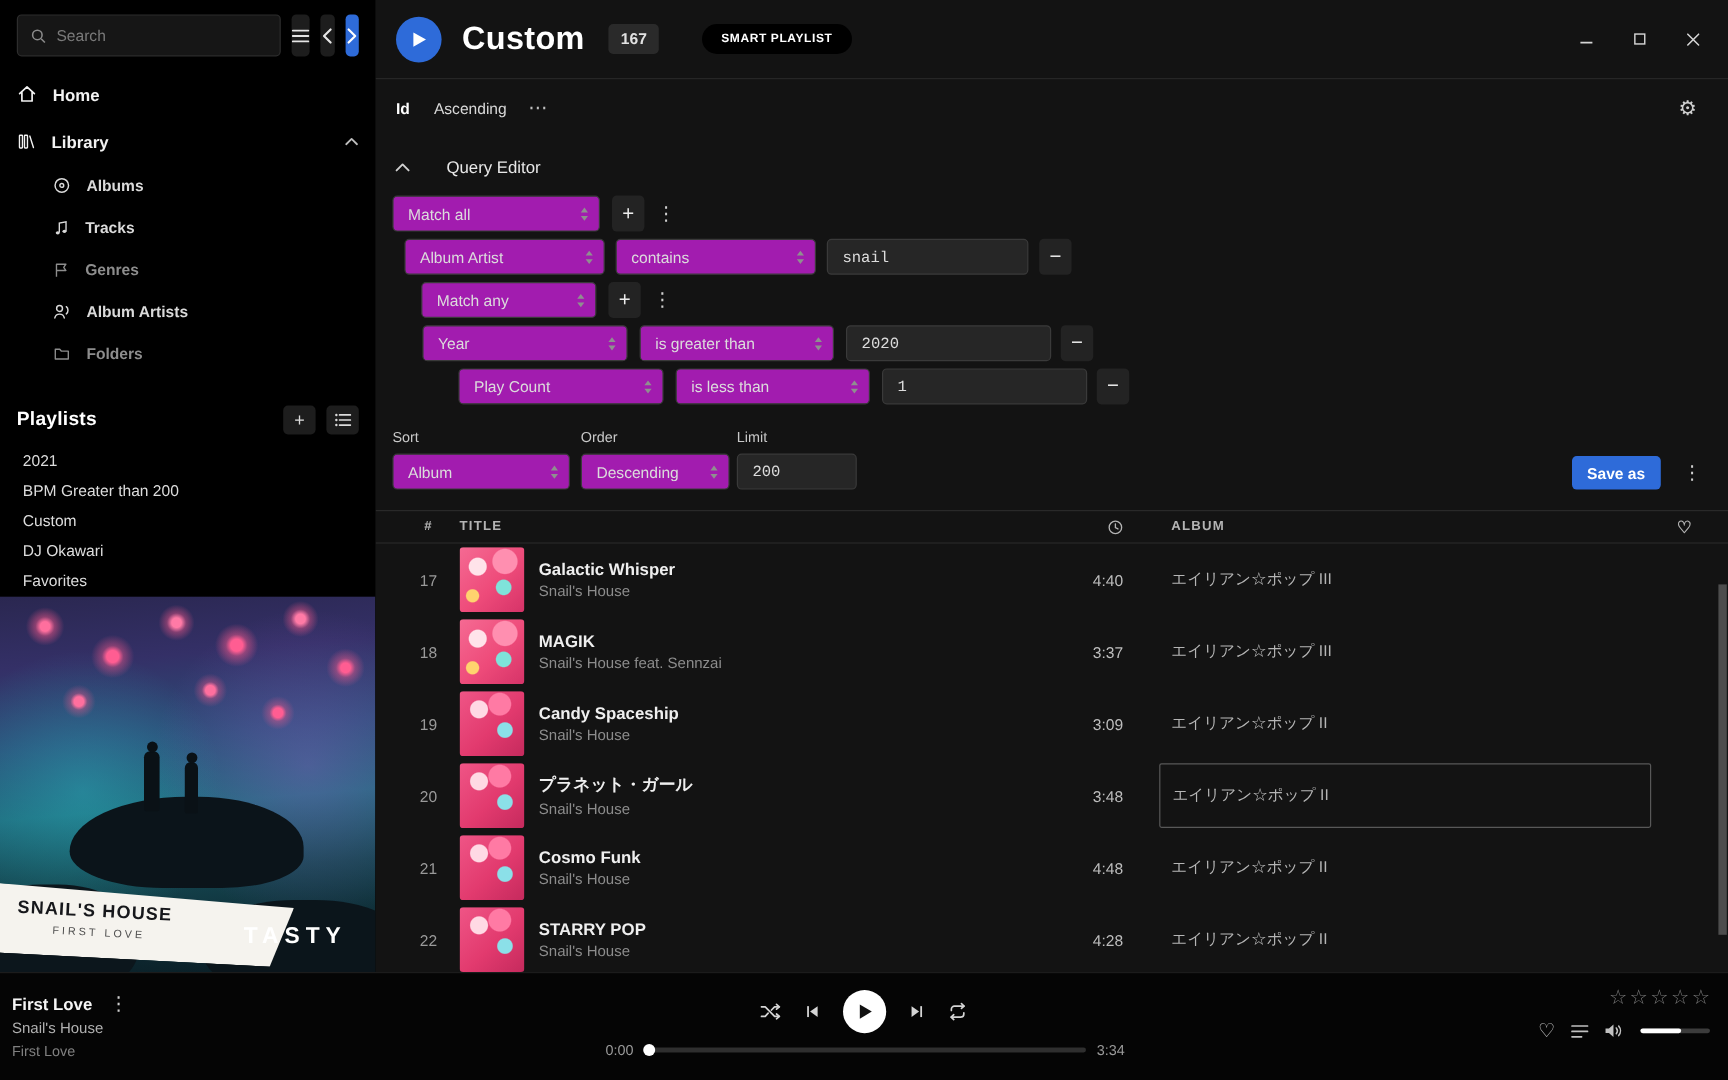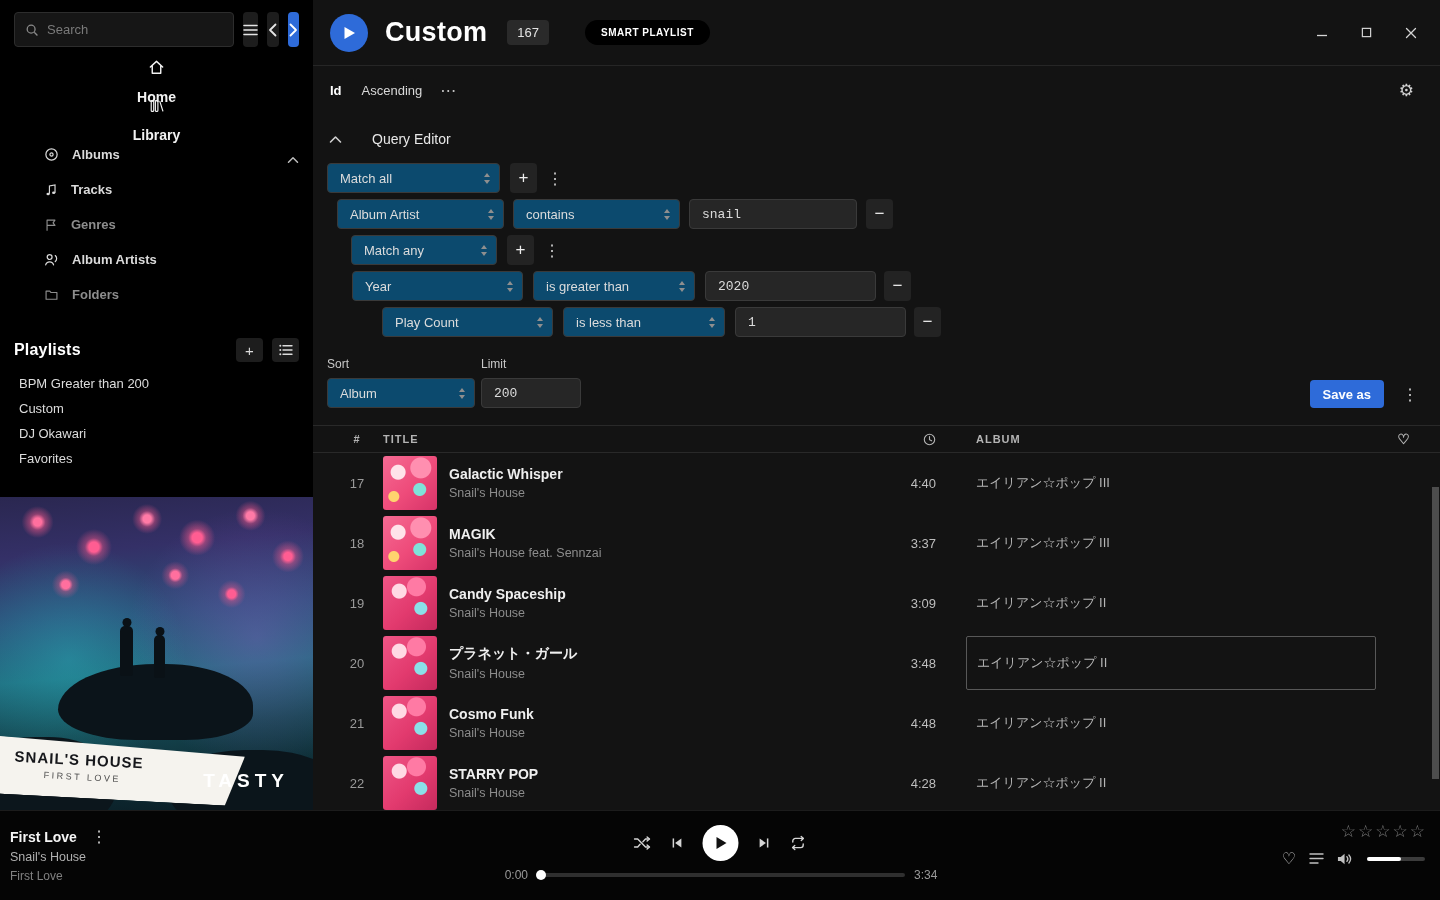--- a/index.html
+++ b/index.html
@@ -14,21 +14,21 @@
 
   
   .sidebar { position:absolute; left:0; top:0; width:313px; height:810px; background:#000; overflow:hidden; }
   .sidebar-top { display:flex; align-items:center; gap:9px; padding:12px 14px; }
   .search-box { flex:1; display:flex; align-items:center; gap:8px; height:35px; background:#161616; border:1px solid #2d2d2d; border-radius:4px; padding:0 10px; color:#8a8a8a; }
   .search-box input { flex:1; min-width:0; background:transparent; border:none; outline:none; color:#cfcfcf; font-size:13px; }
   .search-box input::placeholder { color:#7a7a7a; }
   .sq-btn { width:32px; height:35px; border-radius:4px; background:#1d1d1d; display:flex; align-items:center; justify-content:center; color:#e6e6e6; }
   .sq-btn.accent { background:#2e6bd9; color:#fff; }
 
-  .nav-item { height:39px; display:flex; align-items:center; gap:13px; padding:0 14px; font-size:14px; font-weight:700; color:#f2f2f2; cursor:pointer;flex-direction:column; }
+  .nav-item { height:39px; display:flex; align-items:center; gap:13px; padding:0 14px; font-size:14px; font-weight:700; color:#f2f2f2; cursor:pointer; }
   .nav-item .chev-end { margin-left:auto; color:#bdbdbd; }
   .sub-item { height:35px; display:flex; align-items:center; gap:13px; padding:0 14px 0 44px; font-size:13px; font-weight:700; color:#dadada; cursor:pointer; }
   .sub-item.dim { color:#8d8d8d; }
 
   .playlists-header { display:flex; align-items:center; margin:24px 14px 0 14px; height:28px; }
   .playlists-header h2 { font-size:16px; font-weight:700; color:#fff; letter-spacing:.2px; }
   .playlists-header .pl-btns { margin-left:auto; display:flex; gap:9px; }
   .pl-btn { width:27px; height:24px; background:#1d1d1d; border-radius:4px; display:flex; align-items:center; justify-content:center; color:#dcdcdc; font-size:15px; }
   .playlist-list { list-style:none; margin-top:7px; }
   .playlist-list li { height:25px; line-height:25px; padding:0 14px 0 19px; font-size:13px; color:#dcdcdc; cursor:pointer; white-space:nowrap; }
@@ -60,35 +60,35 @@
   .banner { position:absolute; left:-8px; bottom:10px; width:252px; height:58px; background:#f5f3ee; transform:rotate(3deg); clip-path:polygon(0 0,100% 14%,93% 100%,0 100%); padding:11px 0 0 22px; }
   .banner-artist { font-size:15px; font-weight:800; color:#16171b; letter-spacing:1px; }
   .banner-album { font-size:9px; color:#4f4f4f; letter-spacing:2.5px; margin:4px 0 0 30px; }
   .brand { position:absolute; right:24px; bottom:18px; color:#fff; font-size:19px; font-weight:700; letter-spacing:5px; }
 
   
   .main { position:absolute; left:313px; top:0; width:1127px; height:810px; background:#131313; overflow:hidden; }
   .page-header { display:flex; align-items:center; height:66px; padding-left:17px; border-bottom:1px solid #262626; }
   .big-play { width:38px; height:38px; border-radius:50%; background:#2e6bd9; display:flex; align-items:center; justify-content:center; flex:none; }
   .page-title { margin-left:17px; font-size:27px; font-weight:800; color:#fff; letter-spacing:.3px; }
-  .count-badge { margin-left:20px; background:#2a2a2a; color:#e2e2e2; font-size:13px; font-weight:400; padding:5px 10px; border-radius:4px; }
+  .count-badge { margin-left:20px; background:#2a2a2a; color:#e2e2e2; font-size:13px; font-weight:700; padding:5px 10px; border-radius:4px; }
   .type-badge { margin-left:36px; background:#000; color:#fff; font-size:10px; font-weight:800; letter-spacing:.5px; padding:7px 16px; border-radius:13px; }
   .win-controls { margin-left:auto; display:flex; align-items:center; gap:33px; padding-right:23px; color:#d5d5d5; }
   .win-controls button { display:flex; align-items:center; }
 
   .list-toolbar { display:flex; align-items:center; height:44px; padding:4px 26px 0 17px; }
   .lt-field { font-size:13px; font-weight:700; color:#fff; cursor:pointer; }
   .lt-dir { margin-left:20px; font-size:13px; color:#d8d8d8; cursor:pointer; }
   .lt-more { margin-left:18px; font-size:16px; color:#c0c0c0; letter-spacing:1px; }
   .lt-gear { margin-left:auto; font-size:17px; color:#d0d0d0; }
 
   .qe-header { display:flex; align-items:center; margin:18px 0 0 16px; height:22px; }
   .qe-title { margin-left:30px; font-size:14px; font-weight:500; color:#e8e8e8; }
   .qrow { display:flex; align-items:center; margin-top:6px; }
-  .sel { display:flex; align-items:center; height:30px; background:#0c4a6e; border:1px solid #3a3a3a; border-radius:4px; padding:0 9px 0 12px; font-size:13px; color:#dcdcdc; cursor:pointer; }
+  .sel { display:flex; align-items:center; height:30px; background:#a21caf; border:1px solid #3a3a3a; border-radius:4px; padding:0 9px 0 12px; font-size:13px; color:#dcdcdc; cursor:pointer; }
   .sel .lbl { flex:1; white-space:nowrap; overflow:hidden; }
   .carets { display:flex; flex-direction:column; gap:3px; margin-left:8px; }
   .car-up { width:0; height:0; border-left:3.5px solid transparent; border-right:3.5px solid transparent; border-bottom:4px solid #8f8f8f; }
   .car-dn { width:0; height:0; border-left:3.5px solid transparent; border-right:3.5px solid transparent; border-top:4px solid #8f8f8f; }
   .qinput { height:30px; background:#262626; border:1px solid #3a3a3a; border-radius:4px; padding:0 12px; font-size:13px; color:#dcdcdc; outline:none;font-family:Liberation Mono, monospace; }
   .icon-btn { width:27px; height:30px; background:#232323; border-radius:4px; display:flex; align-items:center; justify-content:center; color:#ededed; font-size:17px; }
   .dots-v { width:14px; text-align:center; color:#cfcfcf; font-size:16px; }
 
   .sort-row { display:flex; align-items:flex-end; margin:20px 24px 0 14px; }
   .sort-group label { display:block; font-size:12px; color:#c8c8c8; margin-bottom:7px; }
@@ -272,20 +272,21 @@
                 <path d="M4 1.8h9M4 6h9M4 10.2h9" stroke="currentColor" stroke-width="1.4" stroke-linecap="round"></path>
                 <circle cx="1.3" cy="1.8" r="1" fill="currentColor"></circle>
                 <circle cx="1.3" cy="6" r="1" fill="currentColor"></circle>
                 <circle cx="1.3" cy="10.2" r="1" fill="currentColor"></circle>
               </svg>
           </span>
         </button>
       </div>
     </div>
     <ul class="playlist-list">
+      <li>2021</li>
       <li>BPM Greater than 200</li>
       <li>Custom</li>
       <li>DJ Okawari</li>
       <li>Favorites</li>
     </ul>
 
     <div class="cover">
       <div class="cover-art"></div>
       <div class="rock-left"></div>
       <div class="rock-right"></div>
@@ -440,20 +441,30 @@
             <span>−</span>
           </button>
       </div>
     </section>
 
     <div class="sort-row">
       <div class="sort-group">
         <label>Sort</label>
         <div class="sel" style="width:148px;">
           <span class="lbl">Album</span>
+          <span class="carets">
+              <span class="car-up"></span>
+              <span class="car-dn"></span>
+            </span>
+        </div>
+      </div>
+      <div class="sort-group" style="margin-left:9px;">
+        <label>Order</label>
+        <div class="sel" style="width:124px;">
+          <span class="lbl">Descending</span>
           <span class="carets">
               <span class="car-up"></span>
               <span class="car-dn"></span>
             </span>
         </div>
       </div>
       <div class="sort-group" style="margin-left:6px;">
         <label>Limit</label>
         <input class="qinput" style="width: 100px;" value="200">
       </div>

